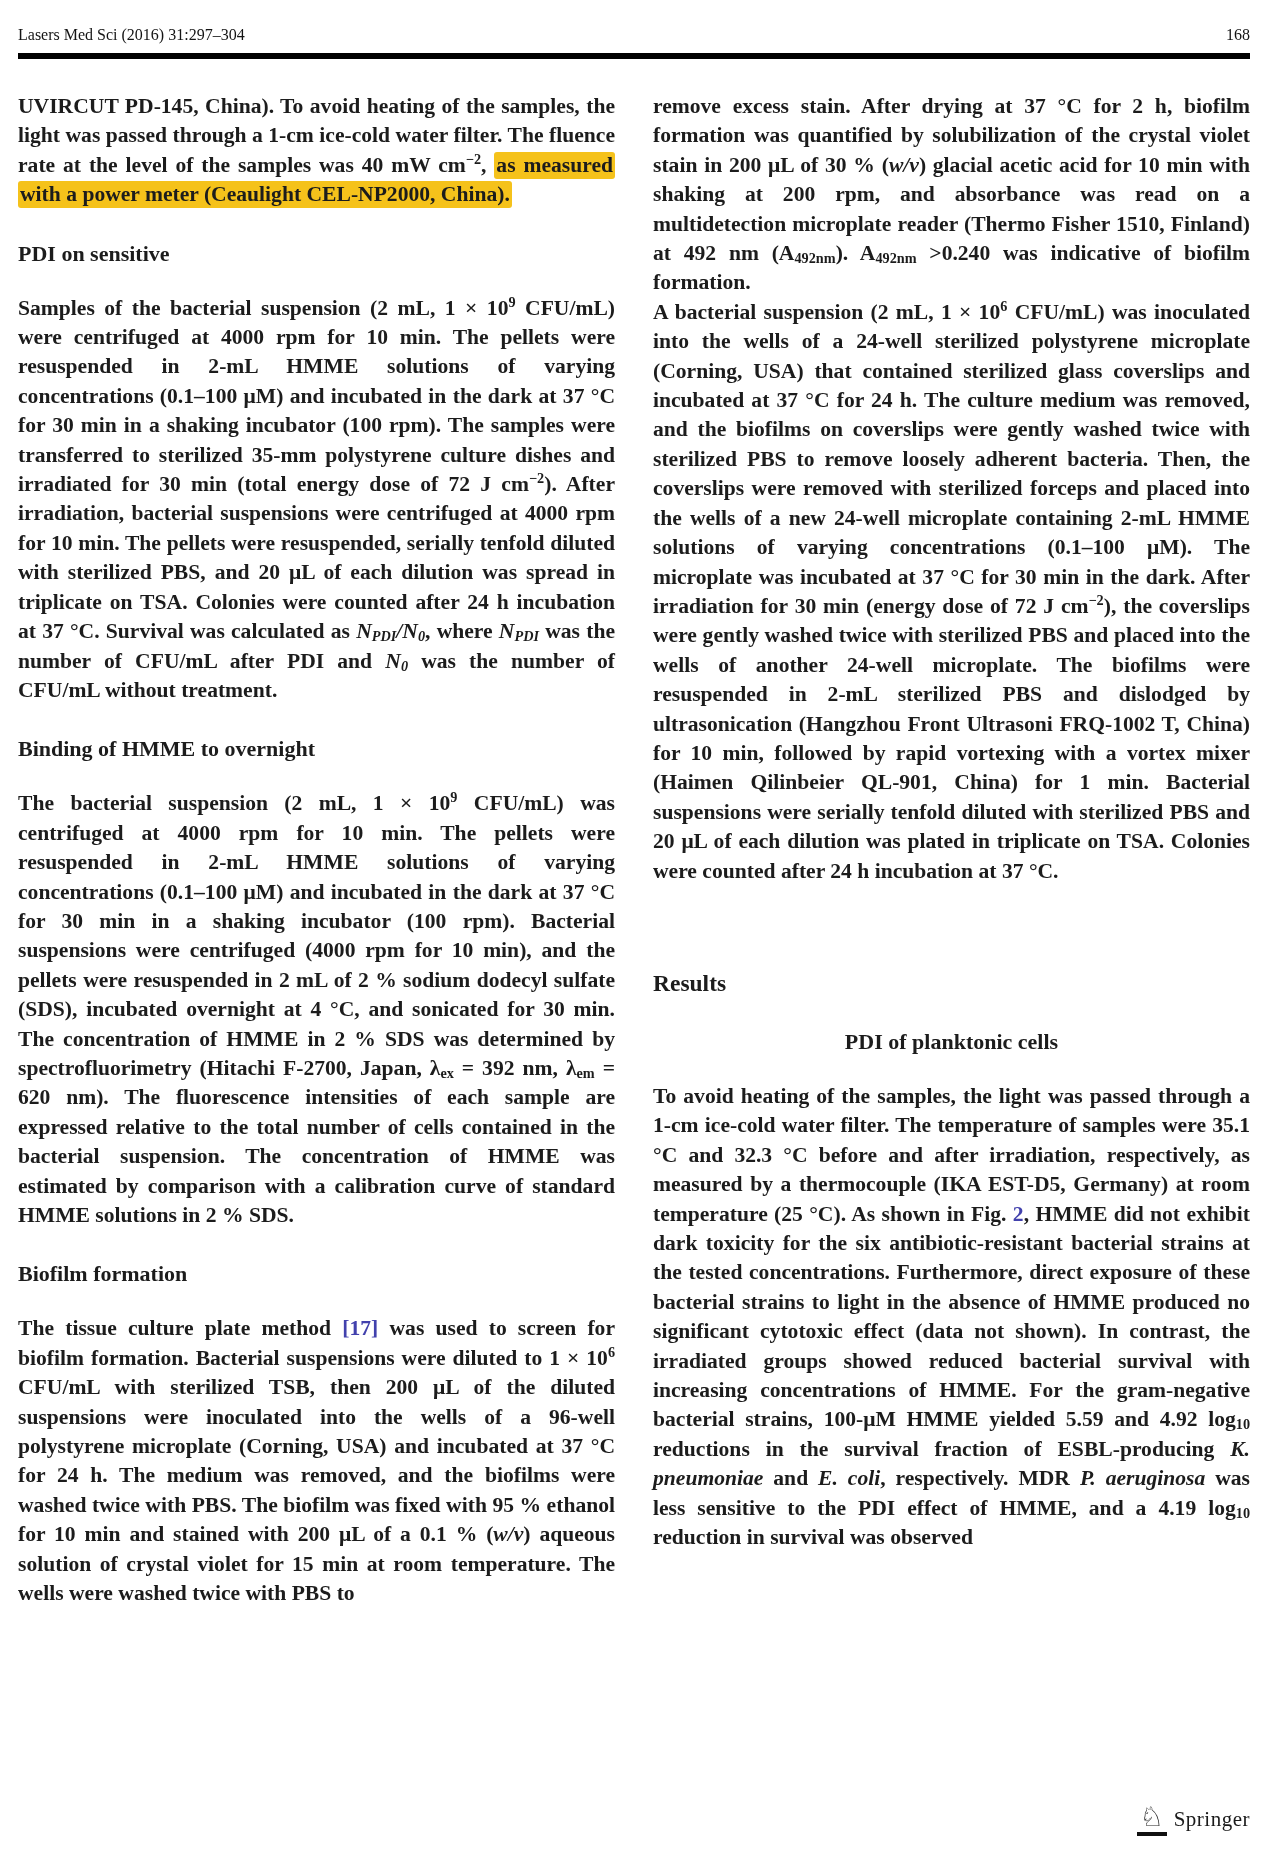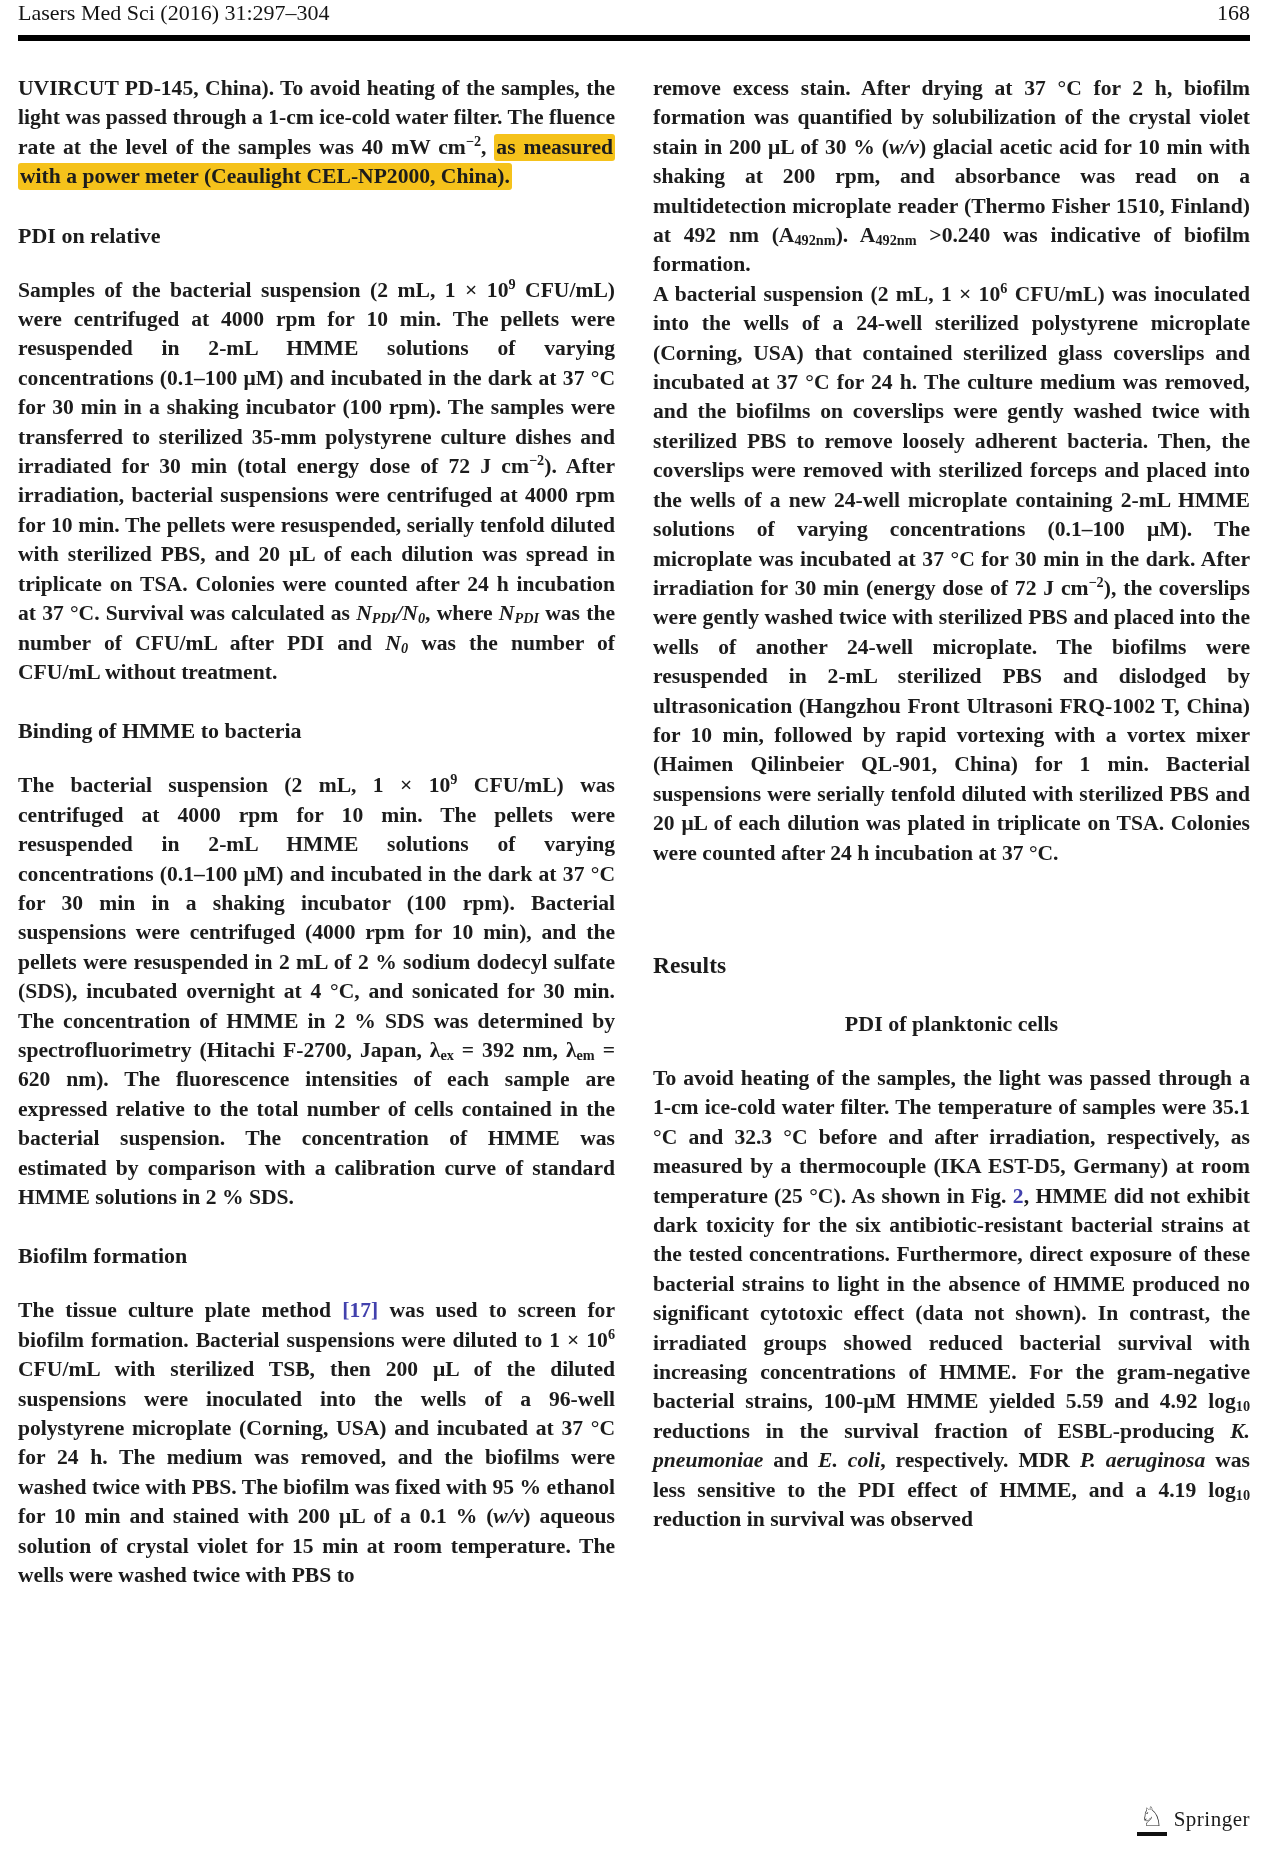--- a/index.html
+++ b/index.html
@@ -14,21 +14,22 @@
     overflow: hidden;
   }
   .page-inner {
     position: absolute;
     left: 18px; right: 29px; top: 0; bottom: 0;
   }
   .running-head {
     display: flex;
     justify-content: space-between;
     align-items: baseline;
-    font-size: 22px;
+    padding-top: 26px;
+    font-size: 16px;
     color: #141414;
   }
   .head-rule {
     height: 6px;
     background: #000;
     margin-top: 9px;
   }
   .columns {
     display: flex;
     gap: 38px;
@@ -104,23 +105,23 @@
   <div class="running-head">
     <span>Lasers Med Sci (2016) 31:297–304</span>
     <span>168</span>
   </div>
 
   <div class="head-rule"></div>
 
   <div class="columns">
     <div class="col">
         <p><span>UVIRCUT PD-145, China). To avoid heating of the samples, the light was passed through a 1-cm ice-cold water filter. The fluence rate at the level of the samples was 40 mW cm</span><sup>−2</sup><span>, </span><span class="hl">as measured with a power meter (Ceaulight CEL-NP2000, China).</span></p>
-        <h3 class="subhead">PDI on relative</h3>
+        <h3 class="subhead">PDI on sensitive</h3>
         <p><span>Samples of the bacterial suspension (2 mL, 1 × 10</span><sup>9</sup><span> CFU/mL) were centrifuged at 4000 rpm for 10 min. The pellets were resuspended in 2-mL HMME solutions of varying concentrations (0.1–100 μM) and incubated in the dark at 37 °C for 30 min in a shaking incubator (100 rpm). The samples were transferred to sterilized 35-mm polystyrene culture dishes and irradiated for 30 min (total energy dose of 72 J cm</span><sup>−2</sup><span>). After irradiation, bacterial suspensions were centrifuged at 4000 rpm for 10 min. The pellets were resuspended, serially tenfold diluted with sterilized PBS, and 20 μL of each dilution was spread in triplicate on TSA. Colonies were counted after 24 h incubation at 37 °C. Survival was calculated as </span><i>N</i><sub><i>PDI</i></sub><i>/</i><i>N</i><sub><i>0</i></sub><span>, where </span><i>N</i><sub><i>PDI</i></sub><span> was the number of CFU/mL after PDI and </span><i>N</i><sub><i>0</i></sub><span> was the number of CFU/mL without treatment.</span></p>
-        <h3 class="subhead">Binding of HMME to bacteria</h3>
+        <h3 class="subhead">Binding of HMME to overnight</h3>
         <p><span>The bacterial suspension (2 mL, 1 × 10</span><sup>9</sup><span> CFU/mL) was centrifuged at 4000 rpm for 10 min. The pellets were resuspended in 2-mL HMME solutions of varying concentrations (0.1–100 μM) and incubated in the dark at 37 °C for 30 min in a shaking incubator (100 rpm). Bacterial suspensions were centrifuged (4000 rpm for 10 min), and the pellets were resuspended in 2 mL of 2 % sodium dodecyl sulfate (SDS), incubated overnight at 4 °C, and sonicated for 30 min. The concentration of HMME in 2 % SDS was determined by spectrofluorimetry (Hitachi F-2700, Japan, λ</span><sub>ex</sub><span> = 392 nm, λ</span><sub>em</sub><span> = 620 nm). The fluorescence intensities of each sample are expressed relative to the total number of cells contained in the bacterial suspension. The concentration of HMME was estimated by comparison with a calibration curve of standard HMME solutions in 2 % SDS.</span></p>
         <h3 class="subhead">Biofilm formation</h3>
         <p><span>The tissue culture plate method </span><span class="link">[17]</span><span> was used to screen for biofilm formation. Bacterial suspensions were diluted to 1 × 10</span><sup>6</sup><span> CFU/mL with sterilized TSB, then 200 μL of the diluted suspensions were inoculated into the wells of a 96-well polystyrene microplate (Corning, USA) and incubated at 37 °C for 24 h. The medium was removed, and the biofilms were washed twice with PBS. The biofilm was fixed with 95 % ethanol for 10 min and stained with 200 μL of a 0.1 % (</span><i>w/v</i><span>) aqueous solution of crystal violet for 15 min at room temperature. The wells were washed twice with PBS to</span></p>
       </div>
     <div class="col">
         <p><span>remove excess stain. After drying at 37 °C for 2 h, biofilm formation was quantified by solubilization of the crystal violet stain in 200 μL of 30 % (</span><i>w/v</i><span>) glacial acetic acid for 10 min with shaking at 200 rpm, and absorbance was read on a multidetection microplate reader (Thermo Fisher 1510, Finland) at 492 nm (A</span><sub>492nm</sub><span>). A</span><sub>492nm</sub><span> &gt;0.240 was indicative of biofilm formation.</span></p>
         <p><span>A bacterial suspension (2 mL, 1 × 10</span><sup>6</sup><span> CFU/mL) was inoculated into the wells of a 24-well sterilized polystyrene microplate (Corning, USA) that contained sterilized glass coverslips and incubated at 37 °C for 24 h. The culture medium was removed, and the biofilms on coverslips were gently washed twice with sterilized PBS to remove loosely adherent bacteria. Then, the coverslips were removed with sterilized forceps and placed into the wells of a new 24-well microplate containing 2-mL HMME solutions of varying concentrations (0.1–100 μM). The microplate was incubated at 37 °C for 30 min in the dark. After irradiation for 30 min (energy dose of 72 J cm</span><sup>−2</sup><span>), the coverslips were gently washed twice with sterilized PBS and placed into the wells of another 24-well microplate. The biofilms were resuspended in 2-mL sterilized PBS and dislodged by ultrasonication (Hangzhou Front Ultrasoni FRQ-1002 T, China) for 10 min, followed by rapid vortexing with a vortex mixer (Haimen Qilinbeier QL-901, China) for 1 min. Bacterial suspensions were serially tenfold diluted with sterilized PBS and 20 μL of each dilution was plated in triplicate on TSA. Colonies were counted after 24 h incubation at 37 °C.</span></p>
         <h2 class="sechead">Results</h2>
         <h3 class="subhead">PDI of planktonic cells</h3>
         <p><span>To avoid heating of the samples, the light was passed through a 1-cm ice-cold water filter. The temperature of samples were 35.1 °C and 32.3 °C before and after irradiation, respectively, as measured by a thermocouple (IKA EST-D5, Germany) at room temperature (25 °C). As shown in Fig. </span><span class="link">2</span><span>, HMME did not exhibit dark toxicity for the six antibiotic-resistant bacterial strains at the tested concentrations. Furthermore, direct exposure of these bacterial strains to light in the absence of HMME produced no significant cytotoxic effect (data not shown). In contrast, the irradiated groups showed reduced bacterial survival with increasing concentrations of HMME. For the gram-negative bacterial strains, 100-μM HMME yielded 5.59 and 4.92 log</span><sub>10</sub><span> reductions in the survival fraction of ESBL-producing </span><i>K. pneumoniae</i><span> and </span><i>E. coli</i><span>, respectively. MDR </span><i>P. aeruginosa</i><span> was less sensitive to the PDI effect of HMME, and a 4.19 log</span><sub>10</sub><span> reduction in survival was observed</span></p>

